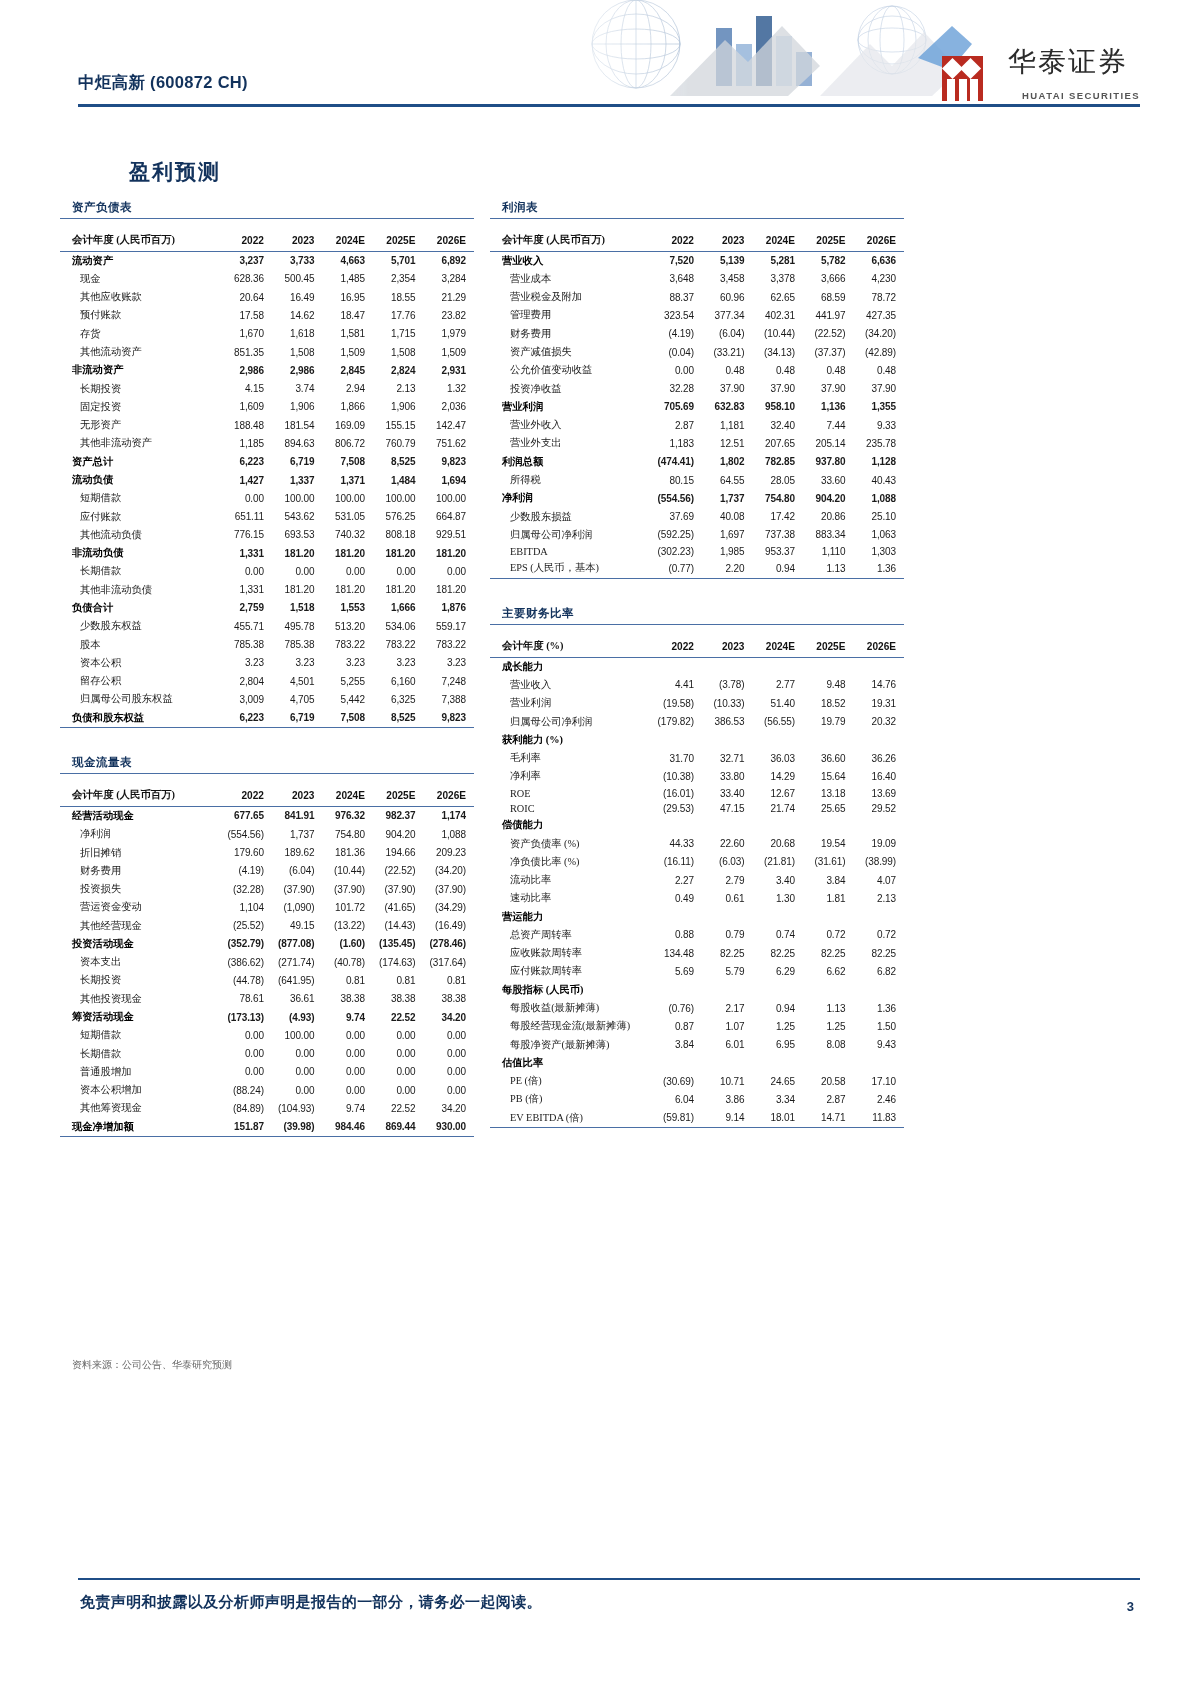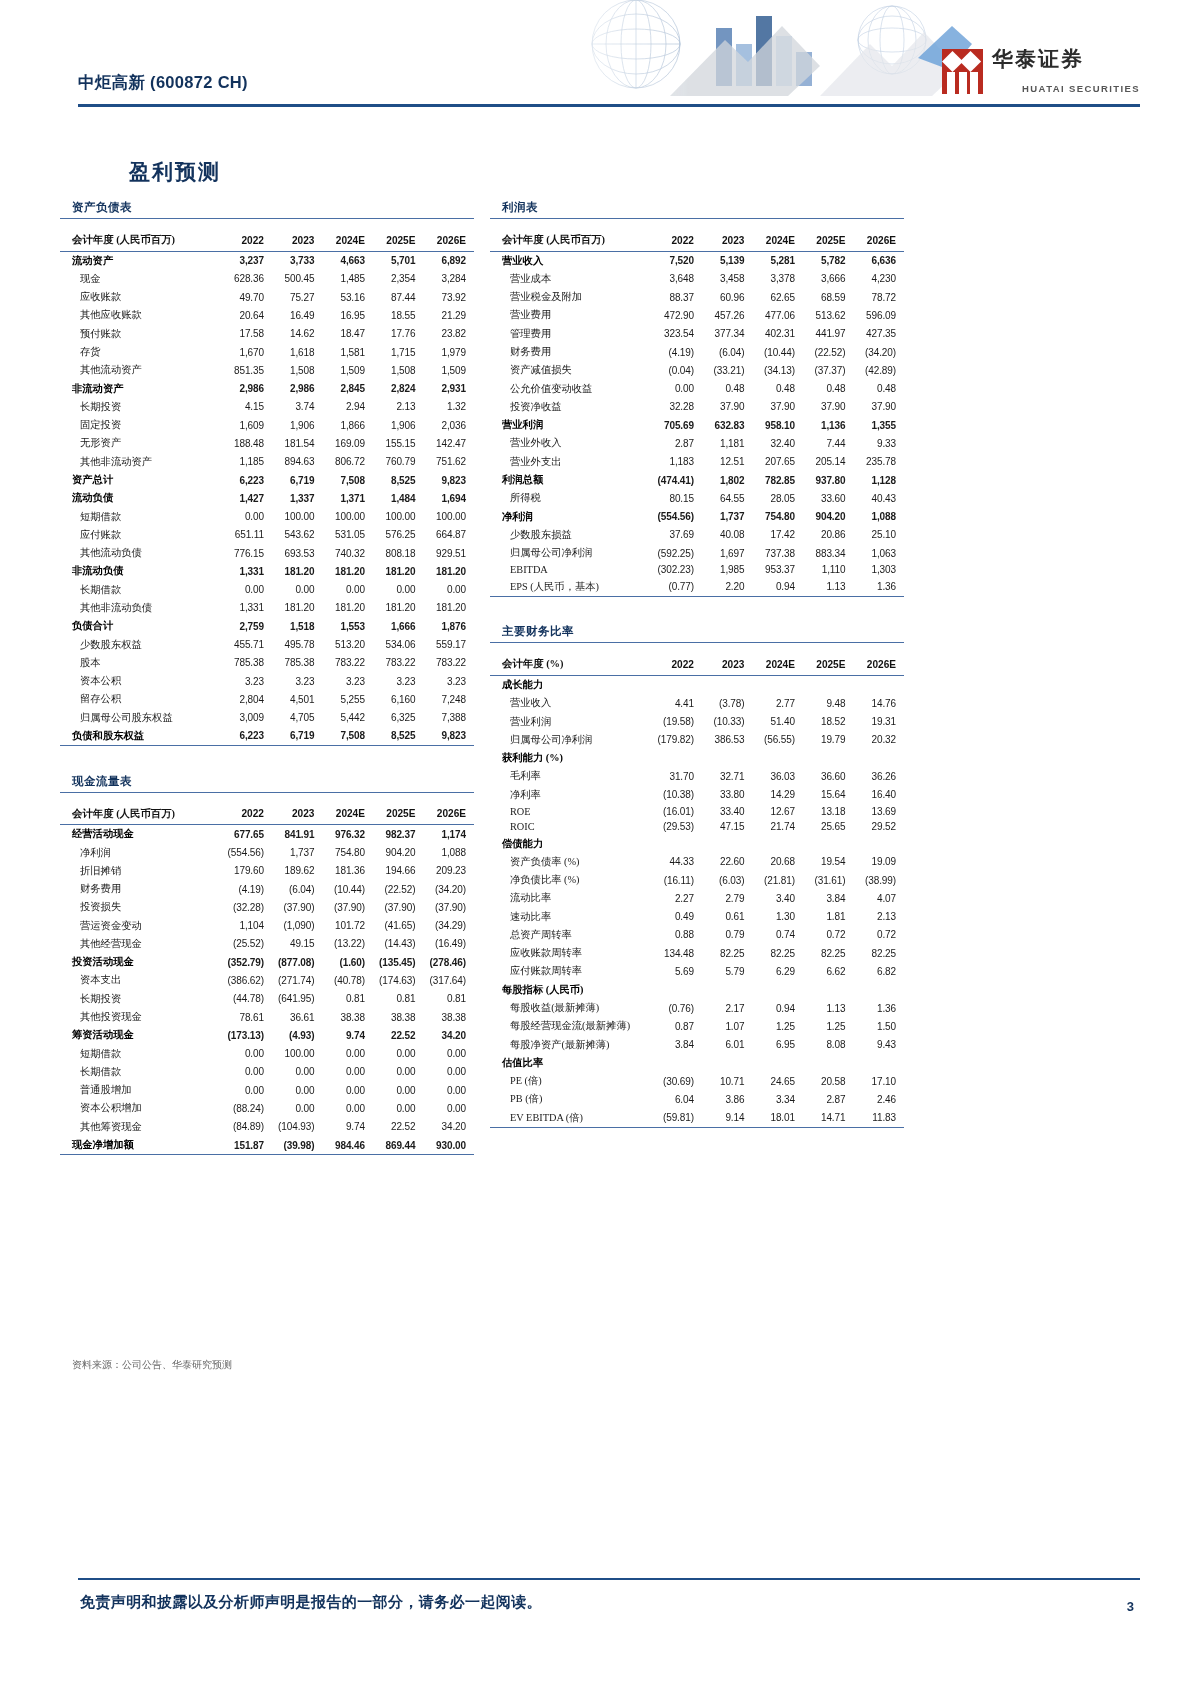--- a/index.html
+++ b/index.html
@@ -73,25 +73,26 @@
     bottom: 0;
     width: 8px;
     height: 22px;
     background: #ffffff;
   }
   .logo-mark .b1 { left: 5px; }
   .logo-mark .b2 { left: 16.5px; }
   .logo-mark .b3 { left: 28px; }
   .logo-text { display: flex; flex-direction: column; line-height: 1; }
   .logo-cn {
-    font-size: 21px;
-    font-weight: bold;
+    font-size: 28px;
+    font-weight: normal;
     color: #2b2b2b;
     font-family: "Liberation Sans", "DejaVu Sans", sans-serif;
     letter-spacing: 2px;
+    margin-left: 16px;
   }
   .logo-en {
     font-size: 9.5px;
     color: #555;
     font-family: "Liberation Sans", "DejaVu Sans", sans-serif;
     letter-spacing: 1.4px;
     margin-top: 15px;
     font-weight: bold;
     padding-left: 30px;
   }
@@ -345,28 +346,20 @@
             </tr>
             <tr>
               <td class="lab ind">现金</td>
               <td class="num">628.36</td>
               <td class="num">500.45</td>
               <td class="num">1,485</td>
               <td class="num">2,354</td>
               <td class="num">3,284</td>
             </tr>
             <tr>
-              <td class="lab ind">应收账款</td>
-              <td class="num">49.70</td>
-              <td class="num">75.27</td>
-              <td class="num">53.16</td>
-              <td class="num">87.44</td>
-              <td class="num">73.92</td>
-            </tr>
-            <tr>
               <td class="lab ind">其他应收账款</td>
               <td class="num">20.64</td>
               <td class="num">16.49</td>
               <td class="num">16.95</td>
               <td class="num">18.55</td>
               <td class="num">21.29</td>
             </tr>
             <tr>
               <td class="lab ind">预付账款</td>
               <td class="num">17.58</td>
@@ -779,28 +772,20 @@
             </tr>
             <tr>
               <td class="lab ind">营业税金及附加</td>
               <td class="num">88.37</td>
               <td class="num">60.96</td>
               <td class="num">62.65</td>
               <td class="num">68.59</td>
               <td class="num">78.72</td>
             </tr>
             <tr>
-              <td class="lab ind">营业费用</td>
-              <td class="num">472.90</td>
-              <td class="num">457.26</td>
-              <td class="num">477.06</td>
-              <td class="num">513.62</td>
-              <td class="num">596.09</td>
-            </tr>
-            <tr>
               <td class="lab ind">管理费用</td>
               <td class="num">323.54</td>
               <td class="num">377.34</td>
               <td class="num">402.31</td>
               <td class="num">441.97</td>
               <td class="num">427.35</td>
             </tr>
             <tr>
               <td class="lab ind">财务费用</td>
               <td class="num">(4.19)</td>
@@ -1049,20 +1034,28 @@
               <td class="num">4.07</td>
             </tr>
             <tr>
               <td class="lab ind">速动比率</td>
               <td class="num">0.49</td>
               <td class="num">0.61</td>
               <td class="num">1.30</td>
               <td class="num">1.81</td>
               <td class="num">2.13</td>
             </tr>
+            <tr class="bold">
+              <td class="lab">营运能力</td>
+              <td class="num"></td>
+              <td class="num"></td>
+              <td class="num"></td>
+              <td class="num"></td>
+              <td class="num"></td>
+            </tr>
             <tr>
               <td class="lab ind">总资产周转率</td>
               <td class="num">0.88</td>
               <td class="num">0.79</td>
               <td class="num">0.74</td>
               <td class="num">0.72</td>
               <td class="num">0.72</td>
             </tr>
             <tr>
               <td class="lab ind">应收账款周转率</td>

